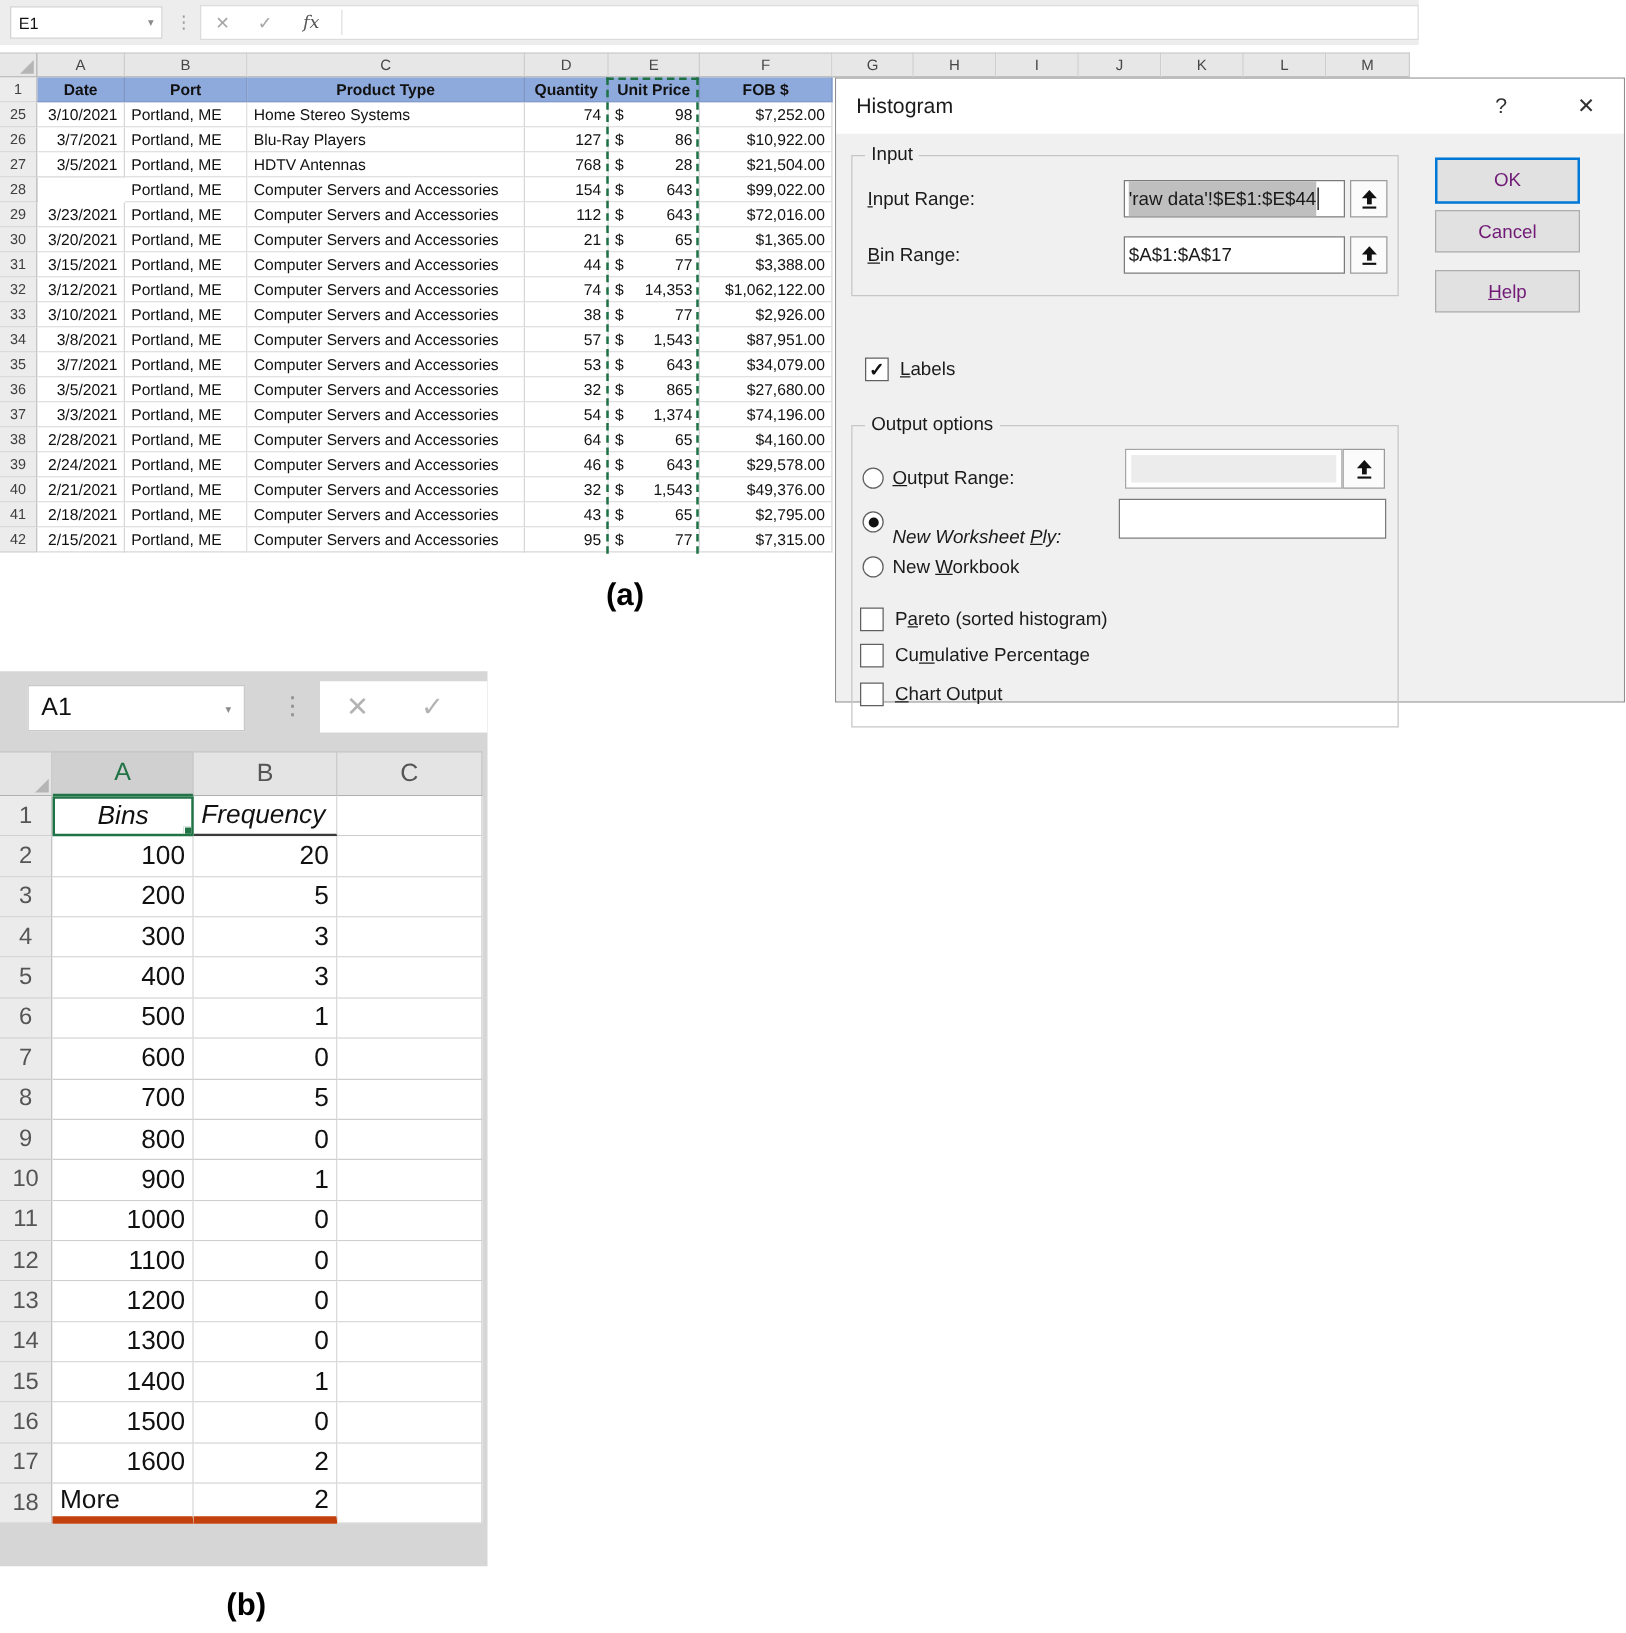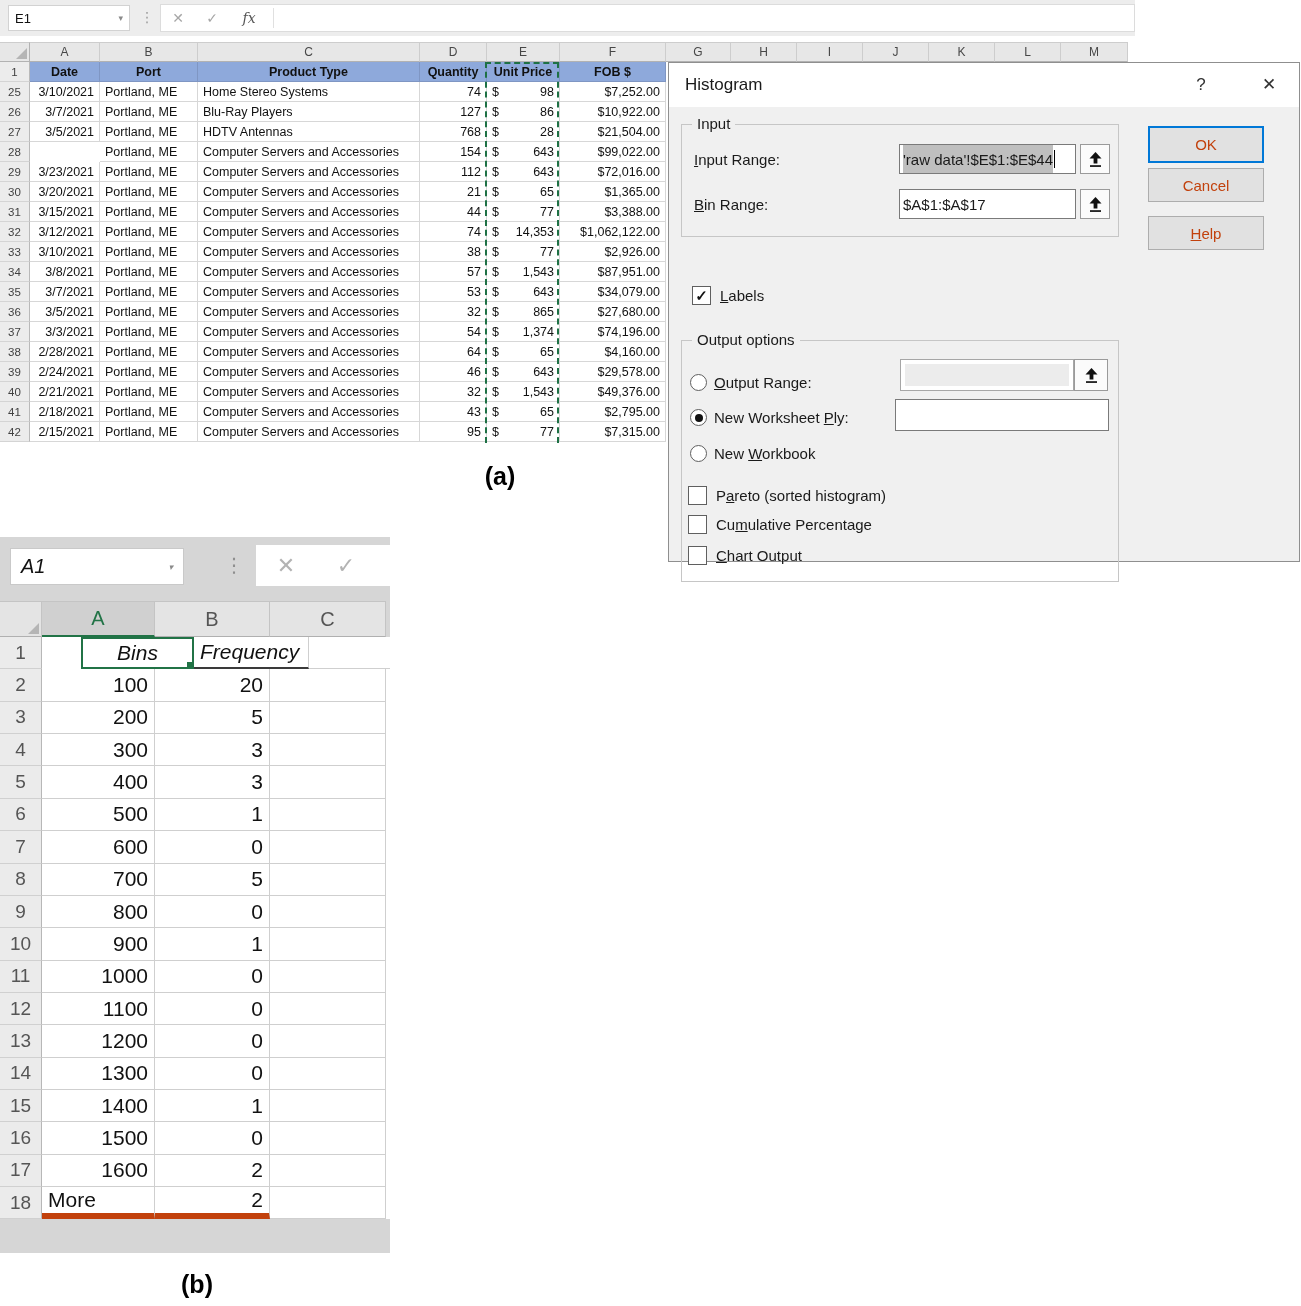--- a/index.html
+++ b/index.html
@@ -56,46 +56,46 @@
   .tfield-dis{position:absolute;box-sizing:border-box;background:#fff;border:1px solid #a6a6a6;padding:4px;}
   .tfield-dis .inner{width:100%;height:100%;background:#ECECEC;}
   .picker{position:absolute;box-sizing:border-box;background:#FBFBFB;border:1px solid #9a9a9a;
           display:flex;align-items:center;justify-content:center;}
   .chk{position:absolute;box-sizing:border-box;width:19px;height:19px;background:#fff;border:1px solid #5f5f5f;
        display:flex;align-items:center;justify-content:center;font-size:15px;font-weight:bold;color:#111;}
   .radio{position:absolute;box-sizing:border-box;width:17px;height:17px;background:#fff;border:1px solid #5f5f5f;
          border-radius:50%;display:flex;align-items:center;justify-content:center;}
   .radio .dot{width:8px;height:8px;border-radius:50%;background:#111;}
   .dbtn{position:absolute;box-sizing:border-box;background:#E1E1E1;border:1px solid #ADADAD;
-        display:flex;align-items:center;justify-content:center;font-size:15px;color:#c2410c;}
+        display:flex;align-items:center;justify-content:center;font-size:15px;color:#701a75;}
   .dbtn.focus{border:2px solid #0078D7;}
 
   
   #sheetB{position:absolute;left:0;top:537px;width:390px;height:716px;background:#D6D6D6;overflow:hidden;}
-  #sheetB .namebox{left:10px;top:11px;width:174px;height:37px;font-size:20px;padding:0 10px;border-color:#c9c9c9;font-style:italic;}
+  #sheetB .namebox{left:22px;top:11px;width:174px;height:37px;font-size:20px;padding:0 10px;border-color:#c9c9c9;}
   #sheetB .vdots{left:224px;top:18px;font-size:20px;line-height:20px;color:#8f8f8f;}
   #sheetB .fxstripB{position:absolute;left:256px;top:8px;width:134px;height:41px;background:#fff;
                     display:flex;align-items:center;}
   #sheetB .ico-x,#sheetB .ico-ck{font-size:22px;color:#b3b3b3;width:60px;}
   #sheetB .colheadrow{left:0;top:64px;height:36px;}
   .chB{box-sizing:border-box;background:#E4E4E4;border-right:1px solid #c4c4c4;border-top:1px solid #c4c4c4;
        border-bottom:1px solid #b0b0b0;color:#555;font-size:20px;display:flex;align-items:center;justify-content:center;}
   .chB.sel{background:#D0D0D0;color:#217346;border-bottom:2px solid #217346;}
   #gridB{position:absolute;left:0;top:100px;background:#fff;}
   .rowB{display:flex;height:32.37px;}
   .gutB{box-sizing:border-box;width:42px;background:#EBEBEB;border-right:1px solid #b7b7b7;border-bottom:1px solid #d0d0d0;
         color:#555;font-size:19px;display:flex;align-items:center;justify-content:center;}
   .cB{box-sizing:border-box;border-right:1px solid #cfcfcf;border-bottom:1px solid #cfcfcf;background:#fff;
       font-size:21px;display:flex;align-items:center;padding:0 6px;white-space:nowrap;overflow:hidden;}
   .cB.ra{justify-content:flex-end;}
   .cB.ital{font-style:italic;}
   .cB.center{justify-content:center;}
   .cB.hdrline{border-bottom:2px solid #3a3a3a;}
   .cB.totline{border-bottom:6px solid #c2410c;}
-  .cB.selcell{border:2px solid #217346;position:relative;z-index:2;margin-left:39px;}
+  .cB.selcell{border:2px solid #217346;position:relative;z-index:2;}
   .cB.selcell .fill-handle{position:absolute;right:-4px;bottom:-4px;width:8px;height:8px;background:#217346;border:1px solid #fff;}
 
   .figlabel{position:absolute;font-weight:bold;font-size:25px;color:#000;}
 </style>
 </head>
 <body>
 
 <div id="page">
 
   <div id="sheetA">
@@ -416,21 +416,21 @@
           <svg width="15" height="17" viewBox="0 0 15 17">
               <polygon points="7.5,1 1.5,7.5 13.5,7.5" fill="#111"></polygon>
               <rect x="5.6" y="7" width="3.8" height="5.5" fill="#111"></rect>
               <rect x="2" y="14.2" width="11" height="1.7" fill="#111"></rect>
             </svg>
         </div>
 
         <div class="radio" style="left:8px;top:68px;">
             <div class="dot"></div>
           </div>
-        <span class="dlbl" style="left:32px;top:68px;">New Worksheet <u>P</u>ly:</span>
+        <span class="dlbl" style="left:32px;top:80px;font-style:italic;">New Worksheet <u>P</u>ly:</span>
         <div class="tfield" style="left:213px;top:58px;width:214px;height:32px;">
           <span></span>
         </div>
 
         <div class="radio" style="left:8px;top:104px;"></div>
         <span class="dlbl" style="left:32px;top:104px;">New <u>W</u>orkbook</span>
 
         <div class="chk" style="left:6px;top:145px;"></div>
         <span class="dlbl" style="left:34px;top:146px;">P<u>a</u>reto (sorted histogram)</span>
 

